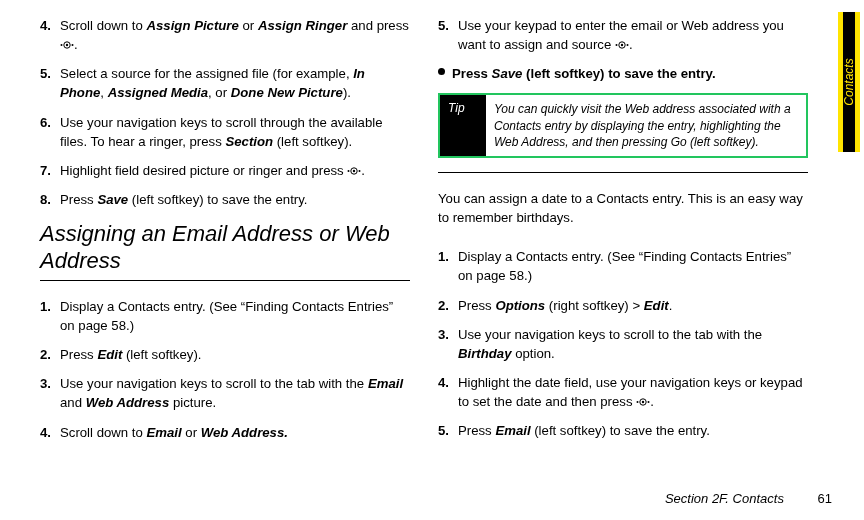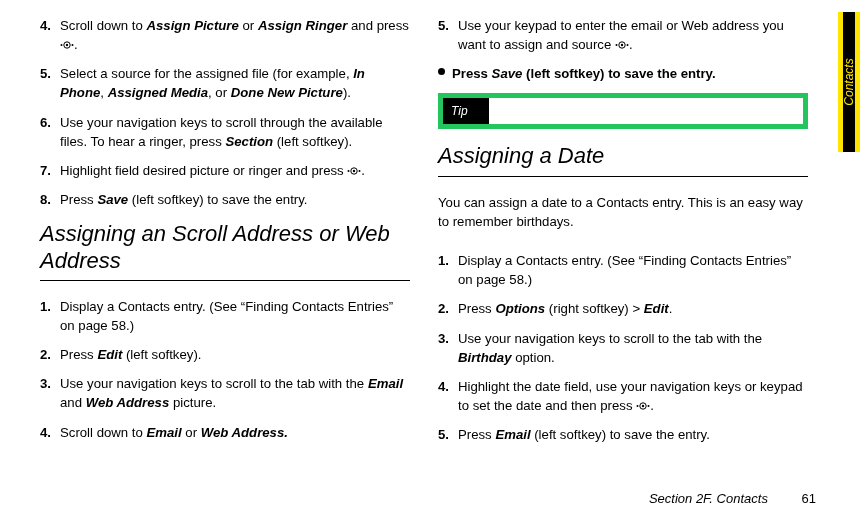--- a/index.html
+++ b/index.html
@@ -61,21 +61,21 @@
     font-size: 22px;
     margin: 12px 0 6px 0;
     line-height: 1.2;
   }
   .rule {
     border-top: 1.5px solid #000;
     margin: 4px 0 16px 0;
   }
   .tipbox {
     display: flex;
-    border: 5px solid #22c55e;
+    border: 2px solid #22c55e;
     margin: 8px 0 14px 0;
     font-size: 12px;
   }
   .tipbox .tlabel {
     background: #000;
     color: #fff;
     font-style: italic;
     padding: 6px 8px;
     font-weight: normal;
     min-width: 30px;
@@ -106,21 +106,21 @@
     left: 50%; top:50%;
     transform: translate(-50%,-50%) rotate(-90deg);
     color: #ffe400;
     font-style: italic;
     font-size: 12px;
     white-space: nowrap;
   }
   .footer {
     position: absolute;
     bottom: 14px;
-    right: 48px;
+    right: 32px;
     font-size: 13px;
     font-style: italic;
   }
   .footer .pn { font-style: normal; margin-left: 30px;}
   .bi { font-weight: bold; font-style: italic; text-align: center;}
 </style>
 </head>
 <body>
 
 <div class="sidetab">
@@ -140,21 +140,21 @@
         <li><span class="num">5.</span><span>Select a source for the assigned file (for example, </span><span class="bi">In Phone</span><span>, </span><span class="bi">Assigned Media</span><span>, or </span><span class="bi">Done New Picture</span><span>).</span></li>
         <li><span class="num">6.</span><span>Use your navigation keys to scroll through the available files. To hear a ringer, press </span><span class="bi">Section</span><span> (left softkey).</span></li>
         <li><span class="num">7.</span><span>Highlight field desired picture or ringer and press </span><span class="nav-icon"><svg width="14" height="12" viewBox="0 0 14 12">
               <circle cx="7" cy="6" r="3.2" fill="none" stroke="#000" stroke-width="1"></circle>
               <circle cx="7" cy="6" r="1.2" fill="#000"></circle>
               <circle cx="1.5" cy="6" r="1" fill="#000"></circle>
               <circle cx="12.5" cy="6" r="1" fill="#000"></circle>
             </svg></span><span>.</span></li>
         <li><span class="num">8.</span><span>Press </span><span class="bi">Save</span><span> (left softkey) to save the entry.</span></li>
       </ol>
-    <h2>Assigning an Scroll Address or Web Address</h2>
+    <h2>Assigning an Email Address or Web Address</h2>
     <div class="rule"></div>
     <ol id="list-lb">
         <li><span class="num">1.</span><span>Display a Contacts entry. (See “Finding Contacts Entries” on page 58.)</span></li>
         <li><span class="num">2.</span><span>Press </span><span class="bi">Edit</span><span> (left softkey).</span></li>
         <li><span class="num">3.</span><span>Use your navigation keys to scroll to the tab with the </span><span class="bi">Email</span><span> and </span><span class="bi">Web Address</span><span> picture.</span></li>
         <li><span class="num">4.</span><span>Scroll down to </span><span class="bi">Email</span><span> or </span><span class="bi">Web Address.</span></li>
       </ol>
   </div>
   <div class="col">
     <ol id="list-rc">
@@ -164,22 +164,22 @@
               <circle cx="1.5" cy="6" r="1" fill="#000"></circle>
               <circle cx="12.5" cy="6" r="1" fill="#000"></circle>
             </svg></span><span>.</span></li>
       </ol>
     <div class="bull-line">
       <span class="bullet"></span>
       <span class="txt" id="bull-txt"><span>Press </span><span class="bi">Save</span><span> (left softkey) to save the entry.</span></span>
     </div>
     <div class="tipbox">
       <div class="tlabel">Tip</div>
+      <div class="tcontent">You can quickly visit the Web address associated with a Contacts entry by displaying the entry, highlighting the Web Address, and then pressing Go (left softkey).</div>
     </div>
-    <h2>Assigning a Date</h2>
     <div class="rule"></div>
     <div style="font-size:13.2px;line-height:1.45;margin-bottom:20px;">You can assign a date to a Contacts entry. This is an easy way to remember birthdays.</div>
     <ol id="list-rd">
         <li><span class="num">1.</span><span>Display a Contacts entry. (See “Finding Contacts Entries” on page 58.)</span></li>
         <li><span class="num">2.</span><span>Press </span><span class="bi">Options</span><span> (right softkey) &gt; </span><span class="bi">Edit</span><span>.</span></li>
         <li><span class="num">3.</span><span>Use your navigation keys to scroll to the tab with the </span><span class="bi">Birthday</span><span> option.</span></li>
         <li><span class="num">4.</span><span>Highlight the date field, use your navigation keys or keypad to set the date and then press </span><span class="nav-icon"><svg width="14" height="12" viewBox="0 0 14 12">
               <circle cx="7" cy="6" r="3.2" fill="none" stroke="#000" stroke-width="1"></circle>
               <circle cx="7" cy="6" r="1.2" fill="#000"></circle>
               <circle cx="1.5" cy="6" r="1" fill="#000"></circle>

